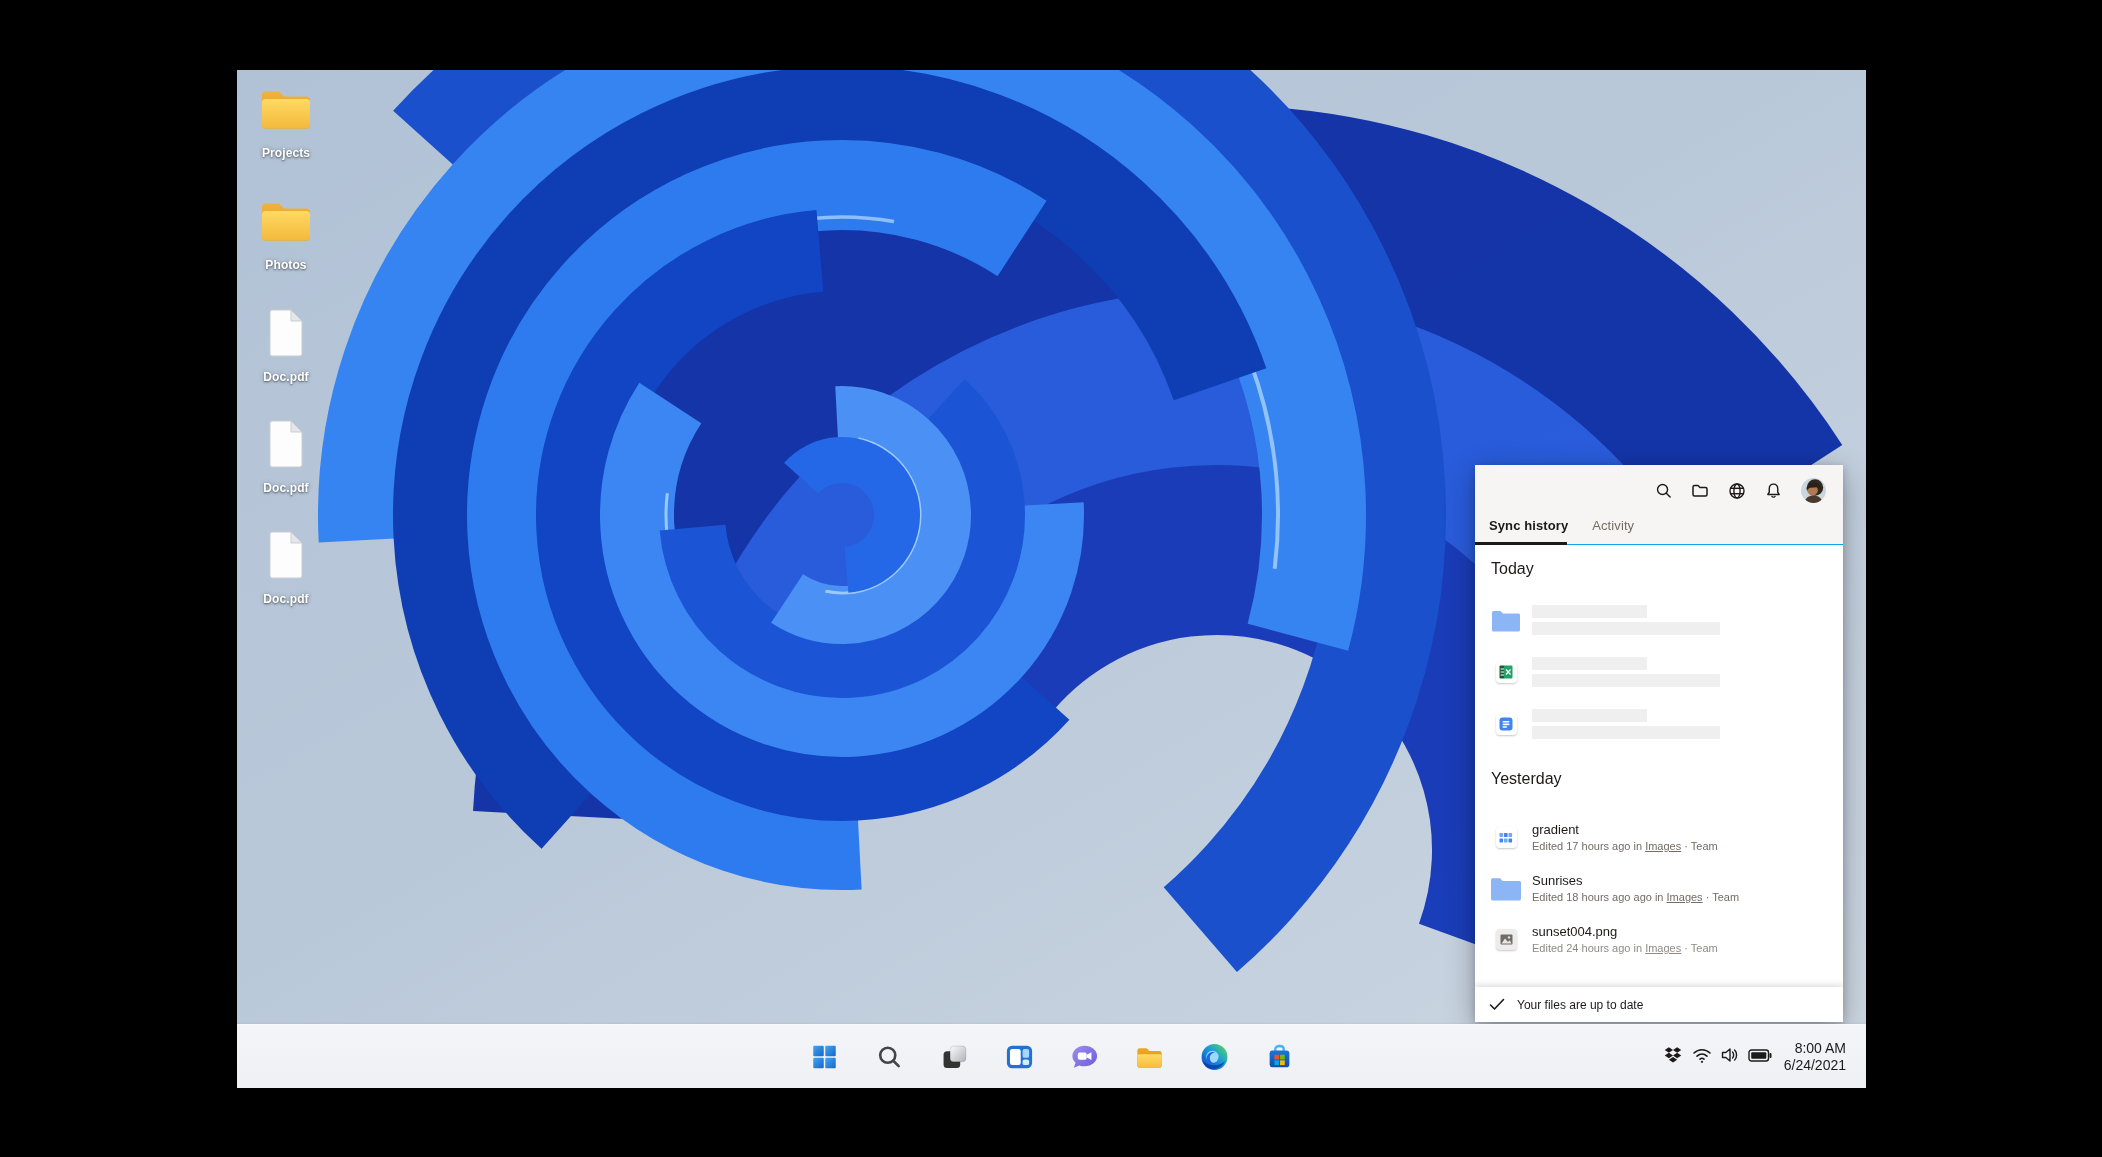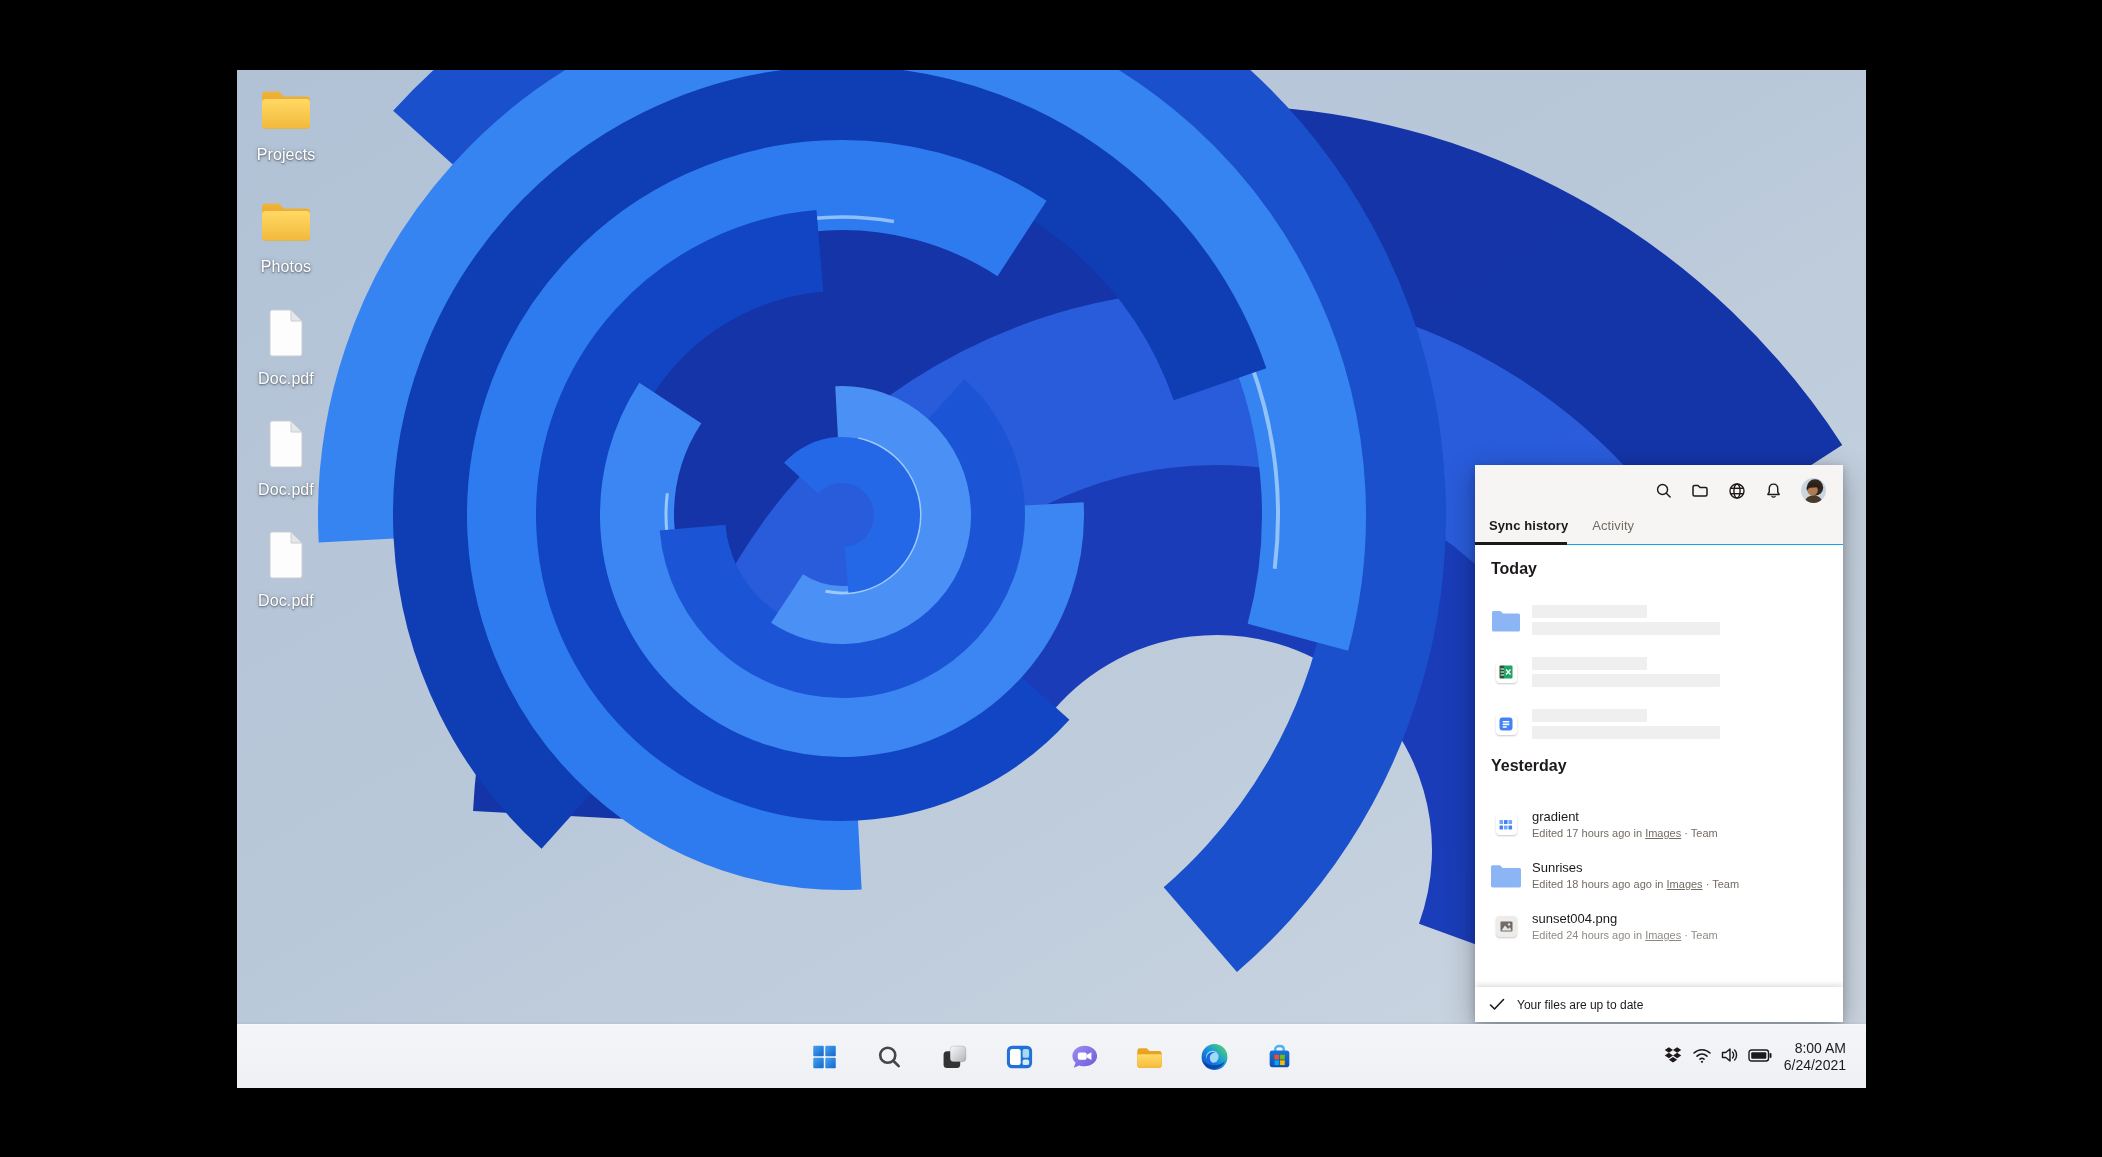--- a/index.html
+++ b/index.html
@@ -7,21 +7,21 @@
   .stage { position:absolute; left:237px; top:70px; width:1629px; height:1018px; overflow:hidden;
            background:linear-gradient(150deg,#b2c2d6 0%,#b9c8d9 45%,#cdd7e2 100%); }
 
   
   .wallpaper { position:absolute; inset:0; z-index:0; }
 
   
   .dicons { position:absolute; left:8px; top:0; width:82px; z-index:2; }
   .dicon { position:absolute; left:0; width:82px; text-align:center; cursor:default; }
   .dicon .ibox { height:52px; display:flex; align-items:center; justify-content:center; }
-  .dicon .lbl { margin-top:11px; font-size:16px; font-weight:400; color:#fff; letter-spacing:.1px;
+  .dicon .lbl { margin-top:11px; font-size:12px; font-weight:700; color:#fff; letter-spacing:.1px;
                 text-shadow:0 1px 2px rgba(0,0,0,.5), 0 0 4px rgba(0,0,0,.25); }
 
   
   .taskbar { position:absolute; left:0; bottom:0; width:100%; height:64px; z-index:5;
              background:linear-gradient(#f4f5f9,#eef0f4); border-top:1px solid rgba(255,255,255,.6);
              box-shadow:0 -1px 2px rgba(0,0,0,.05); }
   .tb-center { position:absolute; left:50%; top:0; height:100%; transform:translateX(-50%);
                display:flex; align-items:center; gap:27px; }
   .tb-btn { width:38px; height:38px; display:flex; align-items:center; justify-content:center;
             border-radius:6px; }
@@ -35,23 +35,23 @@
            display:flex; flex-direction:column; }
   .p-head { background:#f7f5f3; flex:0 0 auto; }
   .ph-icons { display:flex; justify-content:flex-end; align-items:center; gap:19px; padding:13px 17px 3px 17px; }
   .ph-icons .hbtn { display:flex; align-items:center; justify-content:center; }
   .ph-tabs { position:relative; display:flex; gap:24px; padding:6px 0 0 14px; border-bottom:1px solid #0ea5e9; }
   .ptab { font-size:13px; padding:6px 0 11px 0; color:#736c64; letter-spacing:.1px; }
   .ptab.active { color:#1e1919; font-weight:600; }
   .tab-ind { position:absolute; left:0; bottom:-1px; width:92px; height:3px; background:#1e1919; }
 
   .p-body { position:relative; flex:1; background:#fff; overflow:hidden; }
-  .sec-h { font-size:16px; font-weight:700; color:#1e1919; margin:15px 0 0 16px; line-height:18px; }
+  .sec-h { font-size:16px; font-weight:400; color:#1e1919; margin:15px 0 0 16px; line-height:18px; }
   .sec-h.today { margin-top:15px; margin-bottom:16px; }
-  .sec-h.yest  { margin-top:7px;  margin-bottom:24px; }
+  .sec-h.yest  { margin-top:20px;  margin-bottom:24px; }
 
   .srow { display:flex; align-items:center; gap:11px; height:52px; padding:0 16px; }
   .sk-icbox { width:30px; display:flex; justify-content:center; }
   .sk-card { width:21px; height:21px; background:#fff; border-radius:4px;
              box-shadow:0 1px 2px rgba(0,0,0,.22); display:flex; align-items:center; justify-content:center; }
   .sk-bars { display:flex; flex-direction:column; gap:4px; }
   .bar { height:13px; border-radius:1px; background:#efefef; }
   .bar.t { width:115px; }
   .bar.s { width:188px; }
 

